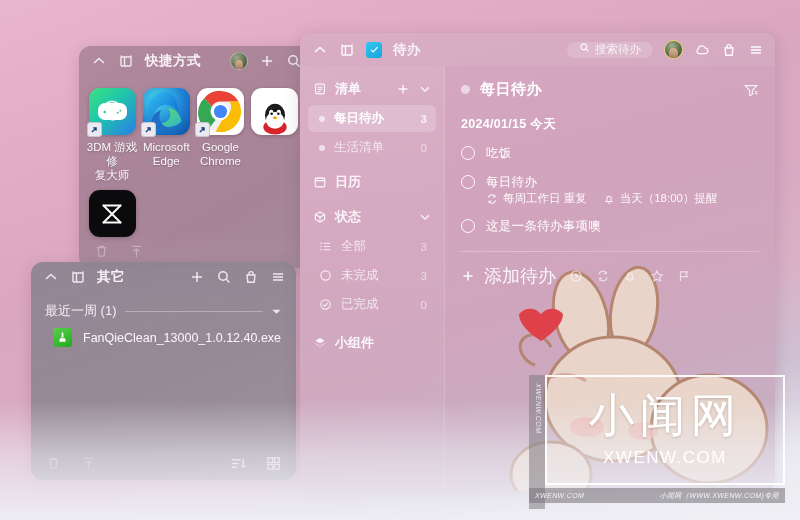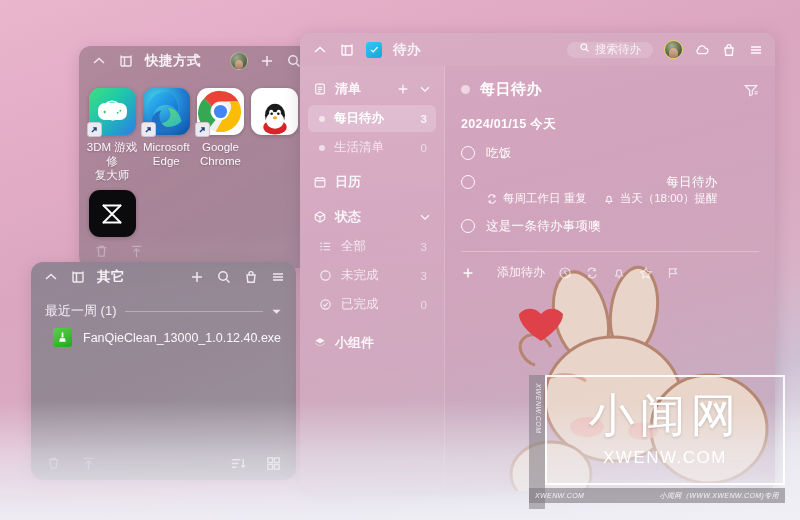--- a/index.html
+++ b/index.html
@@ -239,31 +239,31 @@
   .mh-ico svg { width:100%;height:100%;display:block; }
 
   .date-head { margin-top: 17px; font-size: 12.5px; font-weight: 700; letter-spacing: .3px; }
 
   .task { display: flex; align-items: flex-start; gap: 11px; margin-top: 12px; }
   .task-check {
     width: 14px; height: 14px; border-radius: 50%;
     border: 1.6px solid rgba(255,255,255,.92);
     flex: none; margin-top: 1px;
   }
-  .task-body { min-width: 0; text-align: right; }
+  .task-body { min-width: 0; }
   .task-title { font-size: 12.5px; color:#fff; letter-spacing:.3px; }
   .task-meta { display: flex; align-items: center; gap: 16px; }
   .meta-item { display: flex; align-items: center; gap: 5px; font-size: 11.5px; color: rgba(255,255,255,.92); }
   .meta-ico { width: 12px; height: 12px; opacity:.9; flex:none; }
   .meta-ico svg { width:100%;height:100%;display:block; }
 
   .divider { height: 1px; background: rgba(255,255,255,.28); margin: 16px 0 0 0; }
 
   .add-row { display: flex; align-items: center; gap: 13px; margin-top: 12px; }
-  .add-txt { display:flex; align-items:center; gap:22px; font-size: 12px; color: rgba(255,255,255,.9); }
+  .add-txt { display:flex; align-items:center; gap:9px; font-size: 18px; color: rgba(255,255,255,.9); }
   .add-ico { width: 14px; height: 14px; opacity:.62; }
   .add-ico svg { width:100%;height:100%;display:block; }
 
   
   #watermark {
     position: absolute; left: 545px; top: 375px; width: 240px; height: 110px;
     border: 2px solid rgba(255,255,255,.92);
     display: flex; flex-direction: column;
     align-items: center; justify-content: center;
     z-index: 50;

